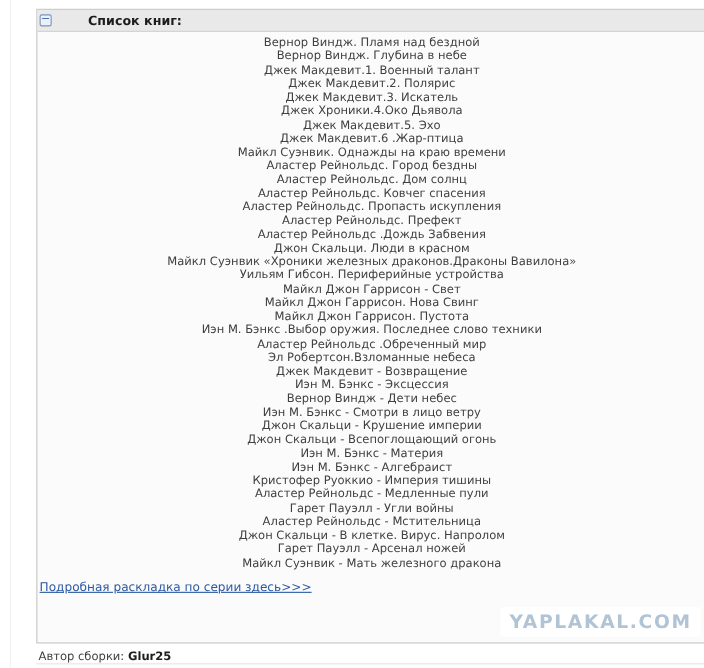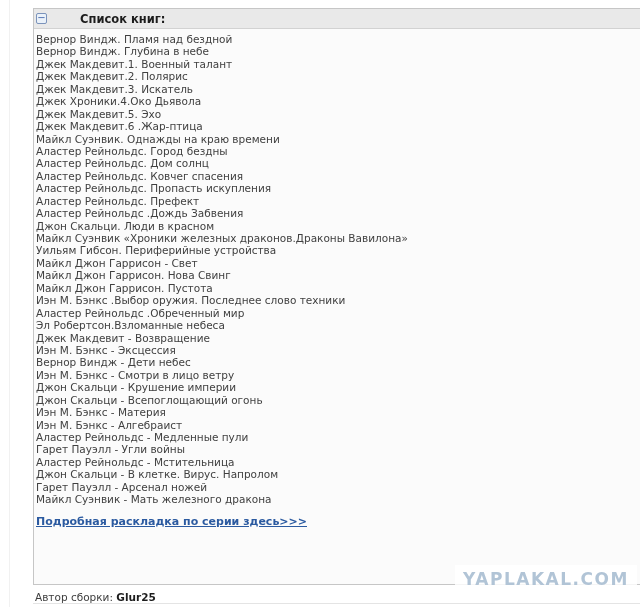--- a/index.html
+++ b/index.html
@@ -68,26 +68,27 @@
     padding: 4px 4px 0 2px;
   }
   .book-list {
     list-style: none;
     margin: 0;
     padding: 0;
     font-size: 10.5px;
     line-height: 12.43px;
     color: #404040;
     white-space: nowrap;
+    text-align: center;
   }
   .details-link {
     display: inline-block;
     margin-top: 9px;
     font-size: 11px;
-    font-weight: bold;
+    font-weight: normal;
     text-decoration: underline;
     color: var(--link, #2b5aa0);
     cursor: pointer;
   }
   .author-line {
     margin-top: 6px;
     padding-left: 2px;
     font-size: 10.5px;
     color: #3d3d3d;
   }
@@ -99,21 +100,21 @@
     position: absolute;
     left: 33px;
     top: 603px;
     width: 607px;
     height: 1px;
     background: #e4e4e4;
   }
   .watermark {
     position: absolute;
     left: 455px;
-    top: 565px;
+    top: 552px;
     width: 182px;
     height: 27px;
     background: rgba(255, 255, 255, 0.82);
     display: flex;
     align-items: center;
     justify-content: center;
     font-weight: bold;
     font-size: 17px;
     letter-spacing: 1.5px;
     color: var(--watermark, #b1c4d6);
@@ -159,20 +160,21 @@
           <li>Аластер Рейнольдс .Обреченный мир</li>
           <li>Эл Робертсон.Взломанные небеса</li>
           <li>Джек Макдевит - Возвращение</li>
           <li>Иэн М. Бэнкс - Эксцессия</li>
           <li>Вернор Виндж - Дети небес</li>
           <li>Иэн М. Бэнкс - Смотри в лицо ветру</li>
           <li>Джон Скальци - Крушение империи</li>
           <li>Джон Скальци - Всепоглощающий огонь</li>
           <li>Иэн М. Бэнкс - Материя</li>
           <li>Иэн М. Бэнкс - Алгебраист</li>
+          <li>Кристофер Руоккио - Империя тишины</li>
           <li>Аластер Рейнольдс - Медленные пули</li>
           <li>Гарет Пауэлл - Угли войны</li>
           <li>Аластер Рейнольдс - Мстительница</li>
           <li>Джон Скальци - В клетке. Вирус. Напролом</li>
           <li>Гарет Пауэлл - Арсенал ножей</li>
           <li>Майкл Суэнвик - Мать железного дракона</li>
         </ul>
       <a class="details-link">Подробная раскладка по серии здесь&gt;&gt;&gt;</a>
     </div>
   </div>

